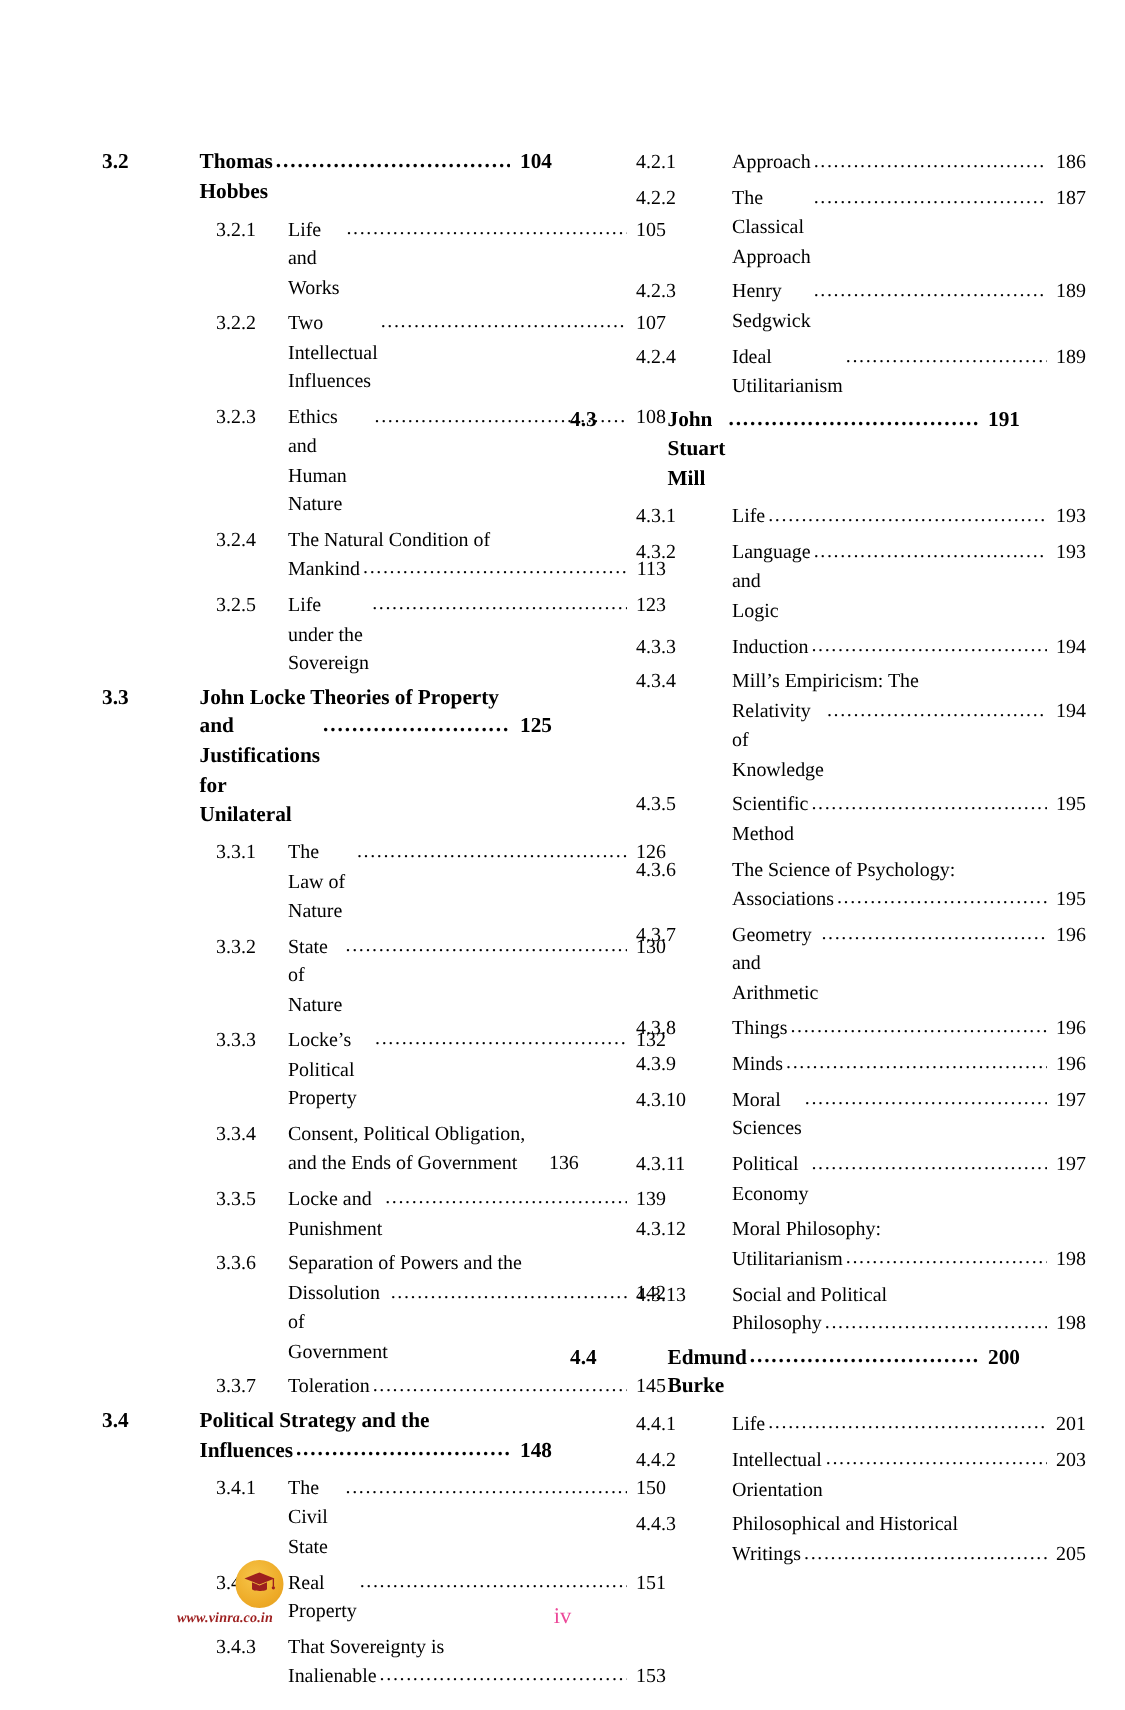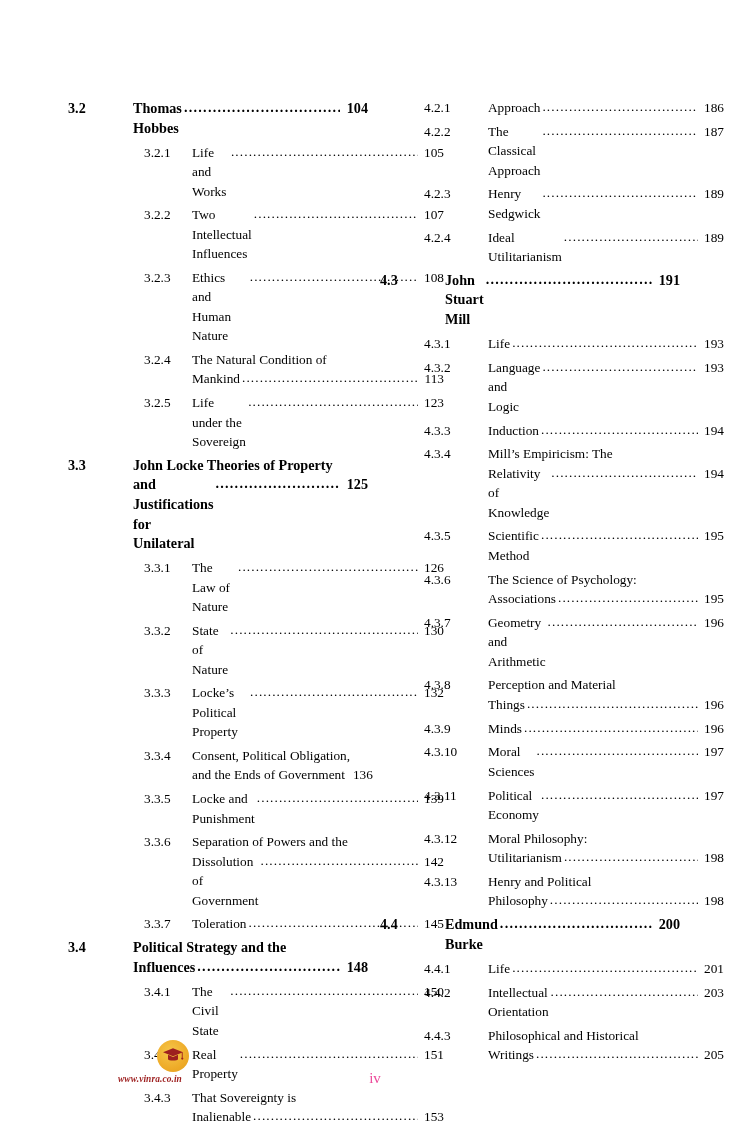--- a/index.html
+++ b/index.html
@@ -78,21 +78,21 @@
   }
   .dots::before {
     content: "..............................................................................................";
   }
   .pageno {
     flex: 0 0 auto;
     white-space: nowrap;
     text-align: right;
     padding-left: 1px;
   }
-  .nodots .pageno { padding-left: 4px; }
+  .nodots .pageno { padding-left: 17px; }
 
   
   .wrap-first {
     white-space: normal;
   }
 
   
   .lvl2 {
     font-weight: bold;
     font-size: 14.2px;
@@ -481,21 +481,20 @@
             <div class="leader-line">
               <span class="title">Geometry and Arithmetic</span>
               <span class="dots"></span>
               <span class="pageno">196</span>
             </div>
           </span>
         </div>
         <div class="entry lvl3">
           <span class="num">4.3.8</span>
           <span class="body-cell">
-            <div class="wrap-first">Perception and Material</div>
             <div class="leader-line">
               <span class="title">Things</span>
               <span class="dots"></span>
               <span class="pageno">196</span>
             </div>
           </span>
         </div>
         <div class="entry lvl3">
           <span class="num">4.3.9</span>
           <span class="body-cell">
@@ -533,21 +532,21 @@
             <div class="leader-line">
               <span class="title">Utilitarianism</span>
               <span class="dots"></span>
               <span class="pageno">198</span>
             </div>
           </span>
         </div>
         <div class="entry lvl3">
           <span class="num">4.3.13</span>
           <span class="body-cell">
-            <div class="wrap-first">Henry and Political</div>
+            <div class="wrap-first">Social and Political</div>
             <div class="leader-line">
               <span class="title">Philosophy</span>
               <span class="dots"></span>
               <span class="pageno">198</span>
             </div>
           </span>
         </div>
         <div class="entry lvl2">
           <span class="num">4.4</span>
           <span class="body-cell">

